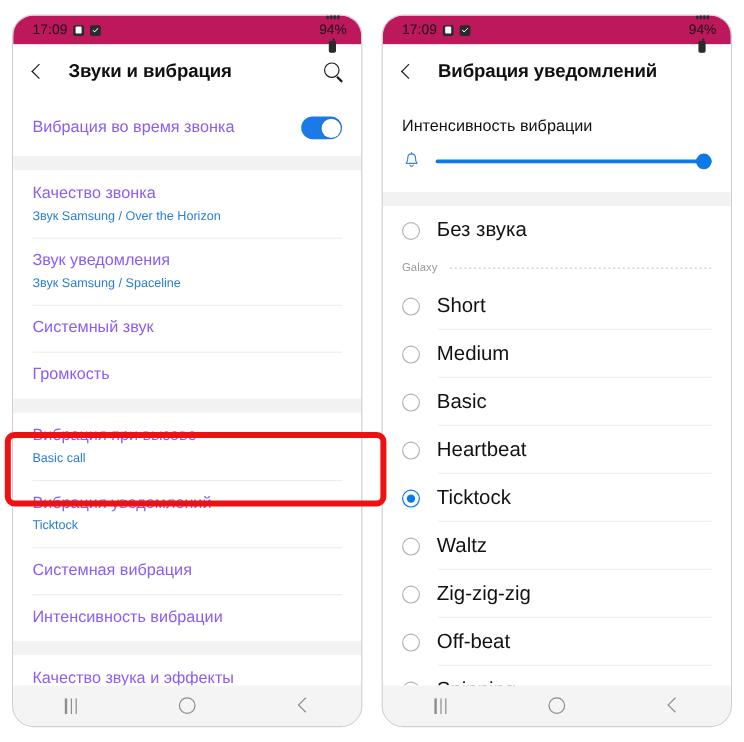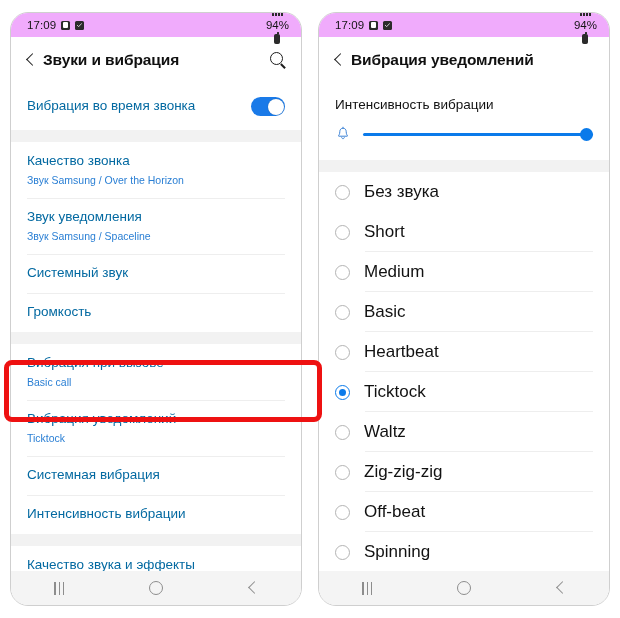--- a/index.html
+++ b/index.html
@@ -29,21 +29,21 @@
   }
 
   
   .statusbar {
     height: 24px;
     flex: 0 0 24px;
     display: flex;
     align-items: center;
     justify-content: space-between;
     padding: 0 12px 0 16px;
-    background: #f0abfc;
+    background: #be185d;
     font-size: 11px;
     color: #1a1a1a;
   }
   .sb-left { display: flex; align-items: center; gap: 5px; }
   .sb-right { display: flex; align-items: center; gap: 3px; flex-direction: column; }
   .sb-time { font-size: 11.5px; letter-spacing: .1px; color: #141414; }
   .sq-icon {
     width: 9px; height: 9px;
     background: #2b2b2b;
     border-radius: 1.5px;
@@ -89,21 +89,21 @@
     border-radius: .5px;
   }
 
   
   .appbar {
     flex: 0 0 46px;
     display: flex;
     align-items: center;
     padding: 0 14px 0 12px;
     background: #ffffff;
-    gap: 4px;
+    gap: 18px;
   }
   .back-chevron {
     width: 16px; height: 16px;
     position: relative;
     flex: 0 0 16px;
     cursor: pointer;
   }
   .back-chevron::before {
     content: "";
     position: absolute;
@@ -162,21 +162,21 @@
   }
   .row + .row::before {
     content: "";
     position: absolute;
     top: 0; left: 16px; right: 16px;
     height: 1px;
     background: #eeeeee;
   }
   .row-title {
     font-size: 13.5px;
-    color: #0369a1;
+    color: #8b5cf6;
     line-height: 1.25;
   }
   .row-sub {
     font-size: 10.5px;
     color: #2a7fd4;
     margin-top: 4px;
     line-height: 1.25;
   }
   .row.toggle-row {
     display: flex;
@@ -477,20 +477,24 @@
       </div>
       <div class="gap"></div>
 
       <div class="group">
 
         <div class="radio-row">
           <span class="radio"></span>
           <span class="radio-label">Без звука</span>
         </div>
 
+        <div class="section-divider">
+          <span class="lbl">Galaxy</span>
+          <span class="dots"></span>
+        </div>
 
         <div class="radio-row">
           <span class="radio"></span>
           <span class="radio-label">Short</span>
           <span class="sep"></span>
         </div>
         <div class="radio-row">
           <span class="radio"></span>
           <span class="radio-label">Medium</span>
           <span class="sep"></span>

